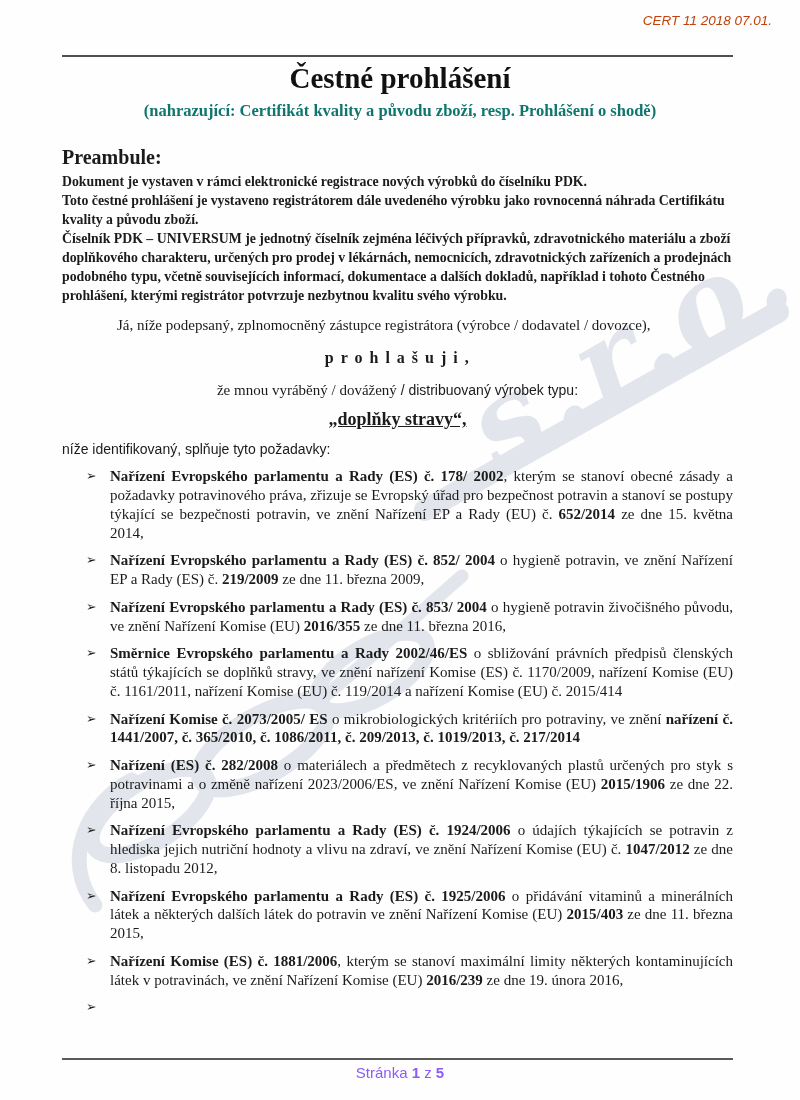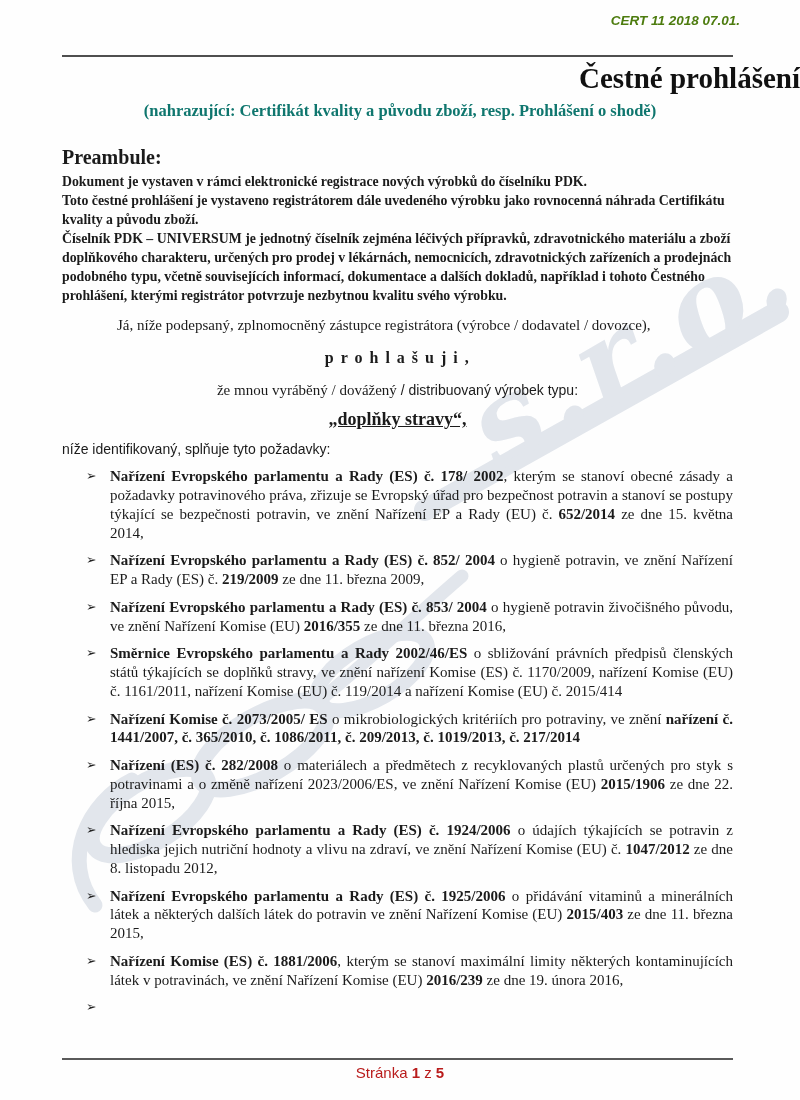--- a/index.html
+++ b/index.html
@@ -8,30 +8,30 @@
     width:800px;height:1100px;
     margin:0 auto;
     background:#fefefe;
     overflow:hidden;
     font-family:"Liberation Serif", serif;
     color:#1b1b1b;
   }
   .watermark{position:absolute;top:0;left:0;z-index:0;pointer-events:none;}
   .layer{position:relative;z-index:1;}
   .doc-ref{
-    position:absolute;top:13px;right:60px;
+    position:absolute;top:13px;right:28px;
     font-family:"Liberation Sans", sans-serif;
-    font-style:italic;font-weight:700;font-size:13.5px;color:#4d7c0f;
+    font-style:italic;font-weight:400;font-size:13.5px;color:#c2410c;
   }
   .rule{position:absolute;left:62px;width:671px;height:2px;background:#4f4f4f;z-index:2;}
   .rule-top{top:55px;}
   .rule-bottom{top:1058px;background:#5a5a5a;}
   .title{
     position:absolute;top:62px;left:0;width:100%;
-    text-align:right;font-size:29px;font-weight:700;margin:0;color:#111;
+    text-align:center;font-size:29px;font-weight:700;margin:0;color:#111;
   }
   .subtitle{
     position:absolute;top:101px;left:0;width:100%;
     text-align:center;font-size:16.5px;font-weight:700;color:#0f766e;
   }
   .content{position:absolute;top:146px;left:62px;width:671px;}
   .preamble-heading{font-size:20px;font-weight:700;margin:0 0 3px 0;}
   .preamble-par{margin:0;font-size:13.8px;line-height:1.38;font-weight:700;text-align:left;}
   .intro{margin:11px 0 0 0;font-size:15px;line-height:1.3;text-indent:55px;}
   .verb{margin:13px 0 0 0;font-size:16px;font-weight:700;text-align:center;letter-spacing:1.5px;}
@@ -52,21 +52,21 @@
     position:absolute;left:24px;top:1px;
     font-family:"DejaVu Sans", sans-serif;
     font-size:12.5px;color:#222;
   }
   .b{font-weight:700;}
   span.s{font-family:"Liberation Sans", sans-serif;font-size:14px;}
   .footer{
     position:absolute;top:1064px;left:0;width:100%;
     text-align:center;
     font-family:"Liberation Sans", sans-serif;
-    font-size:15px;color:#b91c1c;z-index:2;
+    font-size:15px;color:#8b5cf6;z-index:2;
   }
 </style>
 </head>
 <body>
 
 <div class="page">
 
   <svg class="watermark" width="800" height="1100" viewBox="0 0 800 1100" xmlns="http://www.w3.org/2000/svg">
     <g fill="none" stroke="#e2e6ec" stroke-linecap="round">
       <line x1="425" y1="510" x2="778" y2="312" stroke-width="22"></line>

